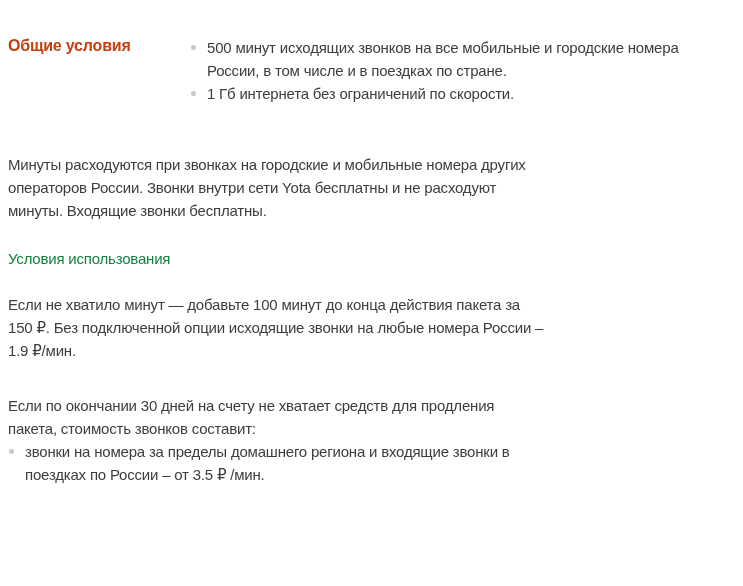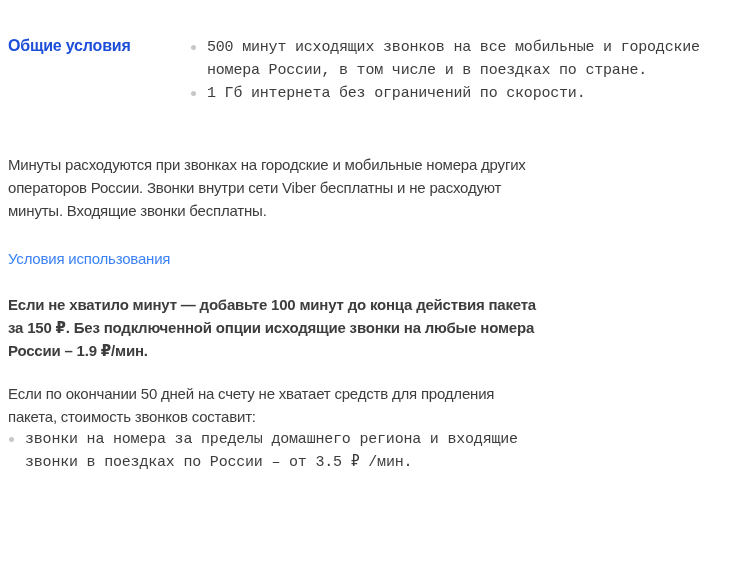--- a/index.html
+++ b/index.html
@@ -27,78 +27,76 @@
     align-items: flex-start;
   }
   .row + .row {
     margin-top: 48px;
   }
   .label-col {
     flex: 0 0 182px;
     font-weight: bold;
     font-size: 16px;
     line-height: 20px;
-    color: #1d4ed8;
+    color: #c2410c;
   }
   .content-col {
     flex: 0 0 537px;
     max-width: 537px;
   }
   ul.dot-list {
     list-style: none;
     margin: 0;
     padding: 0;
   }
   ul.dot-list li {
     position: relative;
     padding-left: 17px;
-    font-family: Liberation Mono, monospace;
   }
   ul.dot-list li::before {
     content: "";
     position: absolute;
     left: 1px;
     top: 9px;
     width: 5px;
     height: 5px;
     border-radius: 50%;
     background: #c8c8c8;
   }
   p {
     margin: 0;
   }
   .subhead {
-    color: #3b82f6;
+    color: #15803d;
     margin: 25px 0 23px 0;
   }
   .para-gap-after {
-    margin-bottom: 20px;
-    font-weight: bold;
+    margin-bottom: 32px;
   }
 </style>
 </head>
 <body>
 
 <div class="page">
 
   <div class="row">
     <div class="label-col">Общие условия</div>
     <div class="content-col">
       <ul class="dot-list">
         <li>500 минут исходящих звонков на все мобильные и городские номера России, в том числе и в поездках по стране.</li>
         <li>1 Гб интернета без ограничений по скорости.</li>
       </ul>
     </div>
   </div>
 
   <div class="row">
     <div class="content-col">
-      <p>Минуты расходуются при звонках на городские и мобильные номера других операторов России. Звонки внутри сети Viber бесплатны и не расходуют минуты. Входящие звонки бесплатны.</p>
+      <p>Минуты расходуются при звонках на городские и мобильные номера других операторов России. Звонки внутри сети Yota бесплатны и не расходуют минуты. Входящие звонки бесплатны.</p>
       <p class="subhead">Условия использования</p>
       <p class="para-gap-after">Если не хватило минут — добавьте 100 минут до конца действия пакета за 150 ₽. Без подключенной опции исходящие звонки на любые номера России – 1.9 ₽/мин.</p>
-      <p>Если по окончании 50 дней на счету не хватает средств для продления пакета, стоимость звонков составит:</p>
+      <p>Если по окончании 30 дней на счету не хватает средств для продления пакета, стоимость звонков составит:</p>
       <ul class="dot-list">
         <li>звонки на номера за пределы домашнего региона и входящие звонки в поездках по России – от 3.5 ₽ /мин.</li>
       </ul>
     </div>
   </div>
 
 </div>
 
 </body></html>

